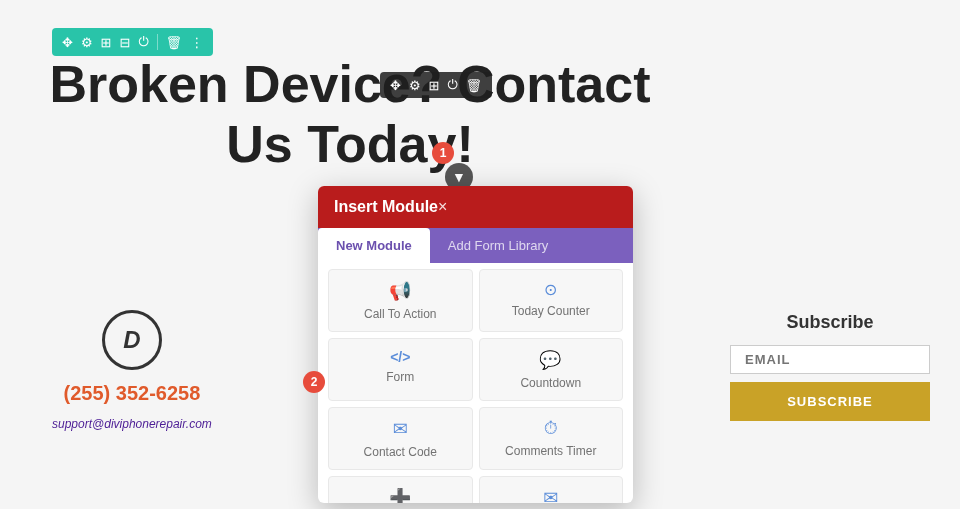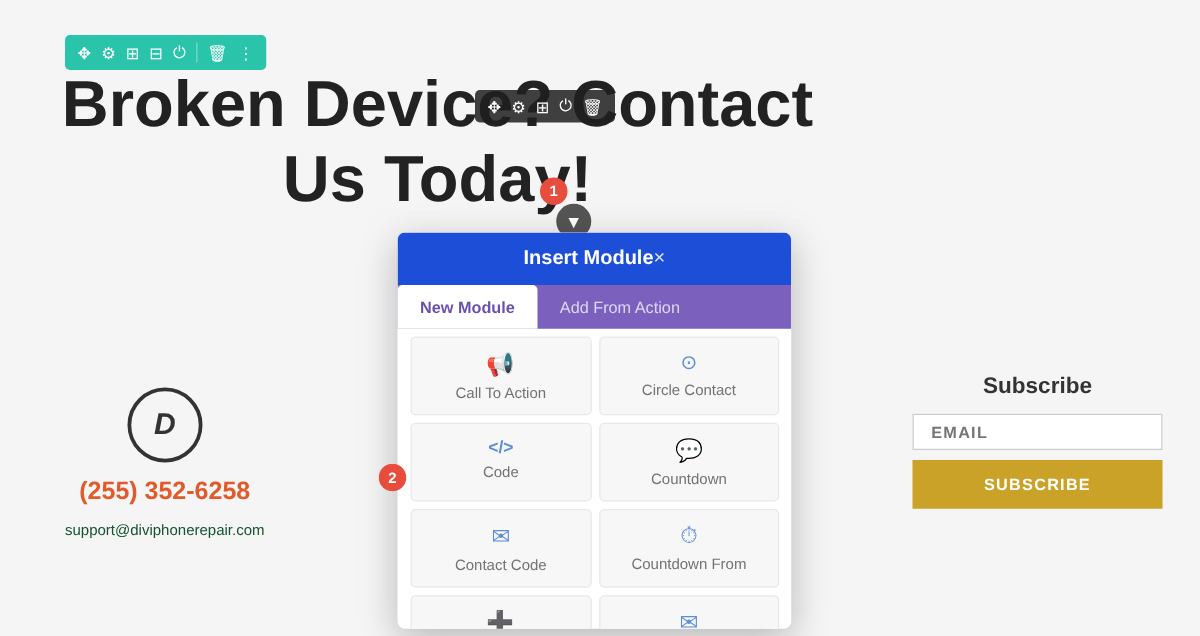--- a/index.html
+++ b/index.html
@@ -140,24 +140,24 @@
       left: 318px;
       width: 315px;
       background: white;
       border-radius: 6px;
       overflow: hidden;
       z-index: 200;
       box-shadow: 0 8px 30px rgba(0,0,0,0.25);
     }
 
     .dialog-header {
-      background: #1d4ed8;
-      display: flex;
-      align-items: center;
-      justify-content: center;
+      background: #b91c1c;
+      display: flex;
+      align-items: center;
+      justify-content: flex-start;
       padding: 12px 16px;
     }
     .dialog-title {
       color: white;
       font-size: 16px;
       font-weight: 600;
     }
     .dialog-close {
       color: white;
       font-size: 16px;
@@ -252,28 +252,29 @@
       color: #333;
       font-style: italic;
     }
 
     .phone-number {
       color: #e05a2b;
       font-size: 20px;
       font-weight: bold;
     }
     .support-email {
-      color: #14532d;
+      color: #4c1d95;
       font-size: 12px;
+      font-style: italic;
     }
 
     
     .right-side {
       position: absolute;
-      top: 298px;
+      top: 312px;
       right: 30px;
       width: 200px;
     }
     .subscribe-title {
       font-size: 18px;
       font-weight: bold;
       color: #333;
       text-align: center;
       margin-bottom: 12px;
     }
@@ -335,52 +336,52 @@
 
   <div class="badge-2">2</div>
 
   <div class="insert-module-dialog">
     <div class="dialog-header">
       <span class="dialog-title">Insert Module</span>
       <span class="dialog-close">×</span>
     </div>
     <div class="dialog-tabs">
       <div class="dialog-tab active">New Module</div>
-      <div class="dialog-tab">Add From Action</div>
+      <div class="dialog-tab">Add Form Library</div>
     </div>
     <div class="module-grid">
 
       <div class="module-item">
         <span class="module-icon">📢</span>
         <span class="module-label">Call To Action</span>
       </div>
 
       <div class="module-item">
         <span class="module-icon" style="font-size:16px; color:#5b8dd9;">⊙</span>
-        <span class="module-label">Circle Contact</span>
+        <span class="module-label">Today Counter</span>
       </div>
 
       <div class="module-item">
         <span class="module-icon" style="font-size:14px; font-weight:bold;">&lt;/&gt;</span>
-        <span class="module-label">Code</span>
+        <span class="module-label">Form</span>
       </div>
 
       <div class="module-item">
         <span class="module-icon">💬</span>
         <span class="module-label">Countdown</span>
       </div>
 
       <div class="module-item">
         <span class="module-icon">✉</span>
         <span class="module-label">Contact Code</span>
       </div>
 
       <div class="module-item">
         <span class="module-icon">⏱</span>
-        <span class="module-label">Countdown From</span>
+        <span class="module-label">Comments Timer</span>
       </div>
 
       <div class="module-item">
         <span class="module-icon">➕</span>
 
       </div>
 
       <div class="module-item">
         <span class="module-icon">✉</span>
 

